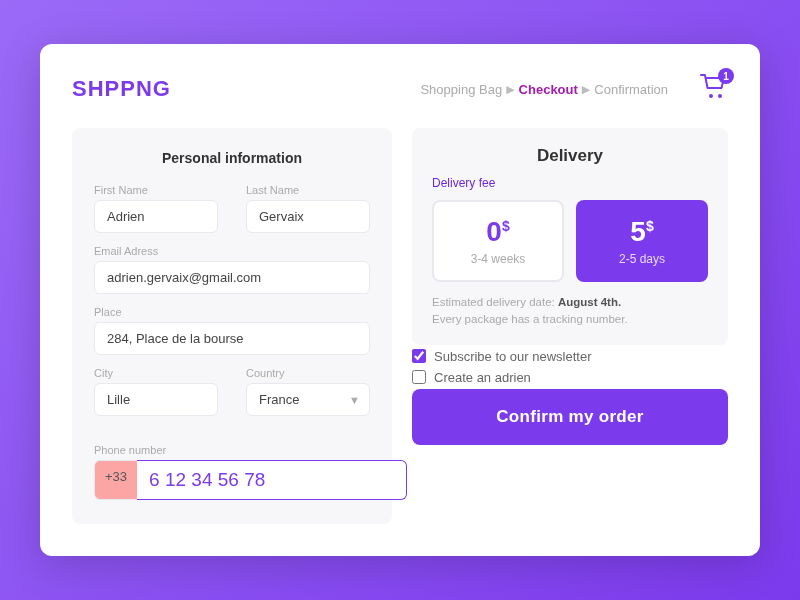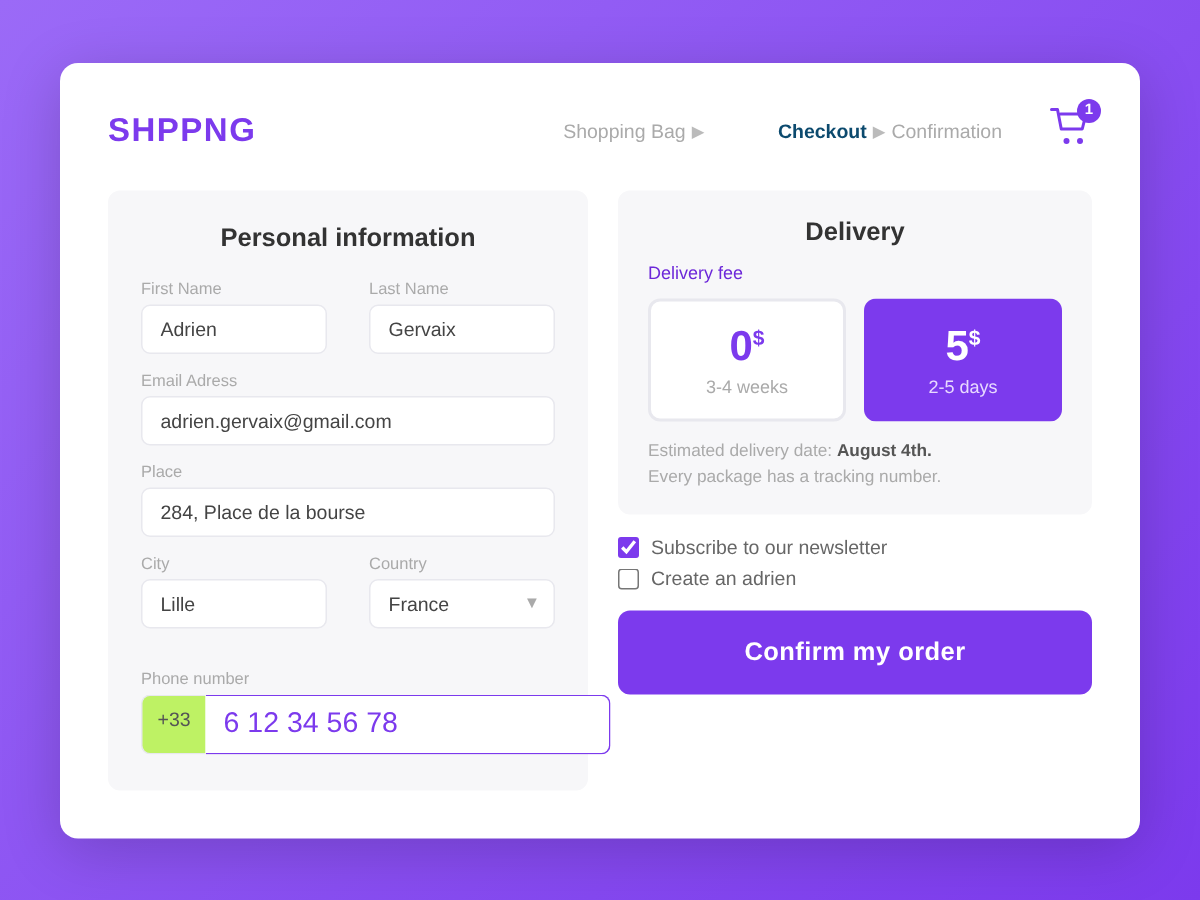--- a/index.html
+++ b/index.html
@@ -34,23 +34,22 @@
       margin-right: auto;
     }
     .breadcrumb {
       display: flex;
       align-items: center;
       font-size: 13px;
       color: #aaa;
       gap: 4px;
     }
     .breadcrumb .active {
-      color: #0c4a6e;
+      color: #a21caf;
       font-weight: 600;
-      margin-left: 45px;
     }
     .breadcrumb .sep {
       color: #bbb;
       font-size: 11px;
     }
     .cart-icon-wrap {
       margin-left: 32px;
       position: relative;
       cursor: pointer;
     }
@@ -76,21 +75,21 @@
     }
     
     .left-panel {
       background: #f7f7f9;
       border-radius: 8px;
       padding: 22px 22px 24px;
       flex: 0 0 320px;
       min-width: 0;
     }
     .panel-title {
-      font-size: 17px;
+      font-size: 14px;
       font-weight: 700;
       color: #333;
       text-align: center;
       margin-bottom: 18px;
     }
     .form-row {
       display: flex;
       gap: 28px;
       margin-bottom: 12px;
     }
@@ -113,21 +112,21 @@
       font-size: 13px;
       color: #444;
       outline: none;
       width: 100%;
     }
     .phone-row {
       display: flex;
       gap: 0;
     }
     .phone-prefix {
-      background: #bef264;
+      background: #fca5a5;
       border: 1.5px solid #e8e8ee;
       border-right: none;
       border-radius: 6px 0 0 6px;
       padding: 8px 10px;
       font-size: 13px;
       color: #555;
       width: 52px;
       text-align: center;
     }
     .phone-input {
@@ -163,21 +162,21 @@
       transform: translateY(-50%);
       color: #aaa;
       font-size: 11px;
       pointer-events: none;
     }
     
     .right-panel {
       flex: 1;
       display: flex;
       flex-direction: column;
-      gap: 14px;
+      gap: 4px;
     }
     .delivery-panel {
       background: #f7f7f9;
       border-radius: 8px;
       padding: 18px 20px 16px;
     }
     .delivery-title {
       font-size: 17px;
       font-weight: 700;
       color: #333;

